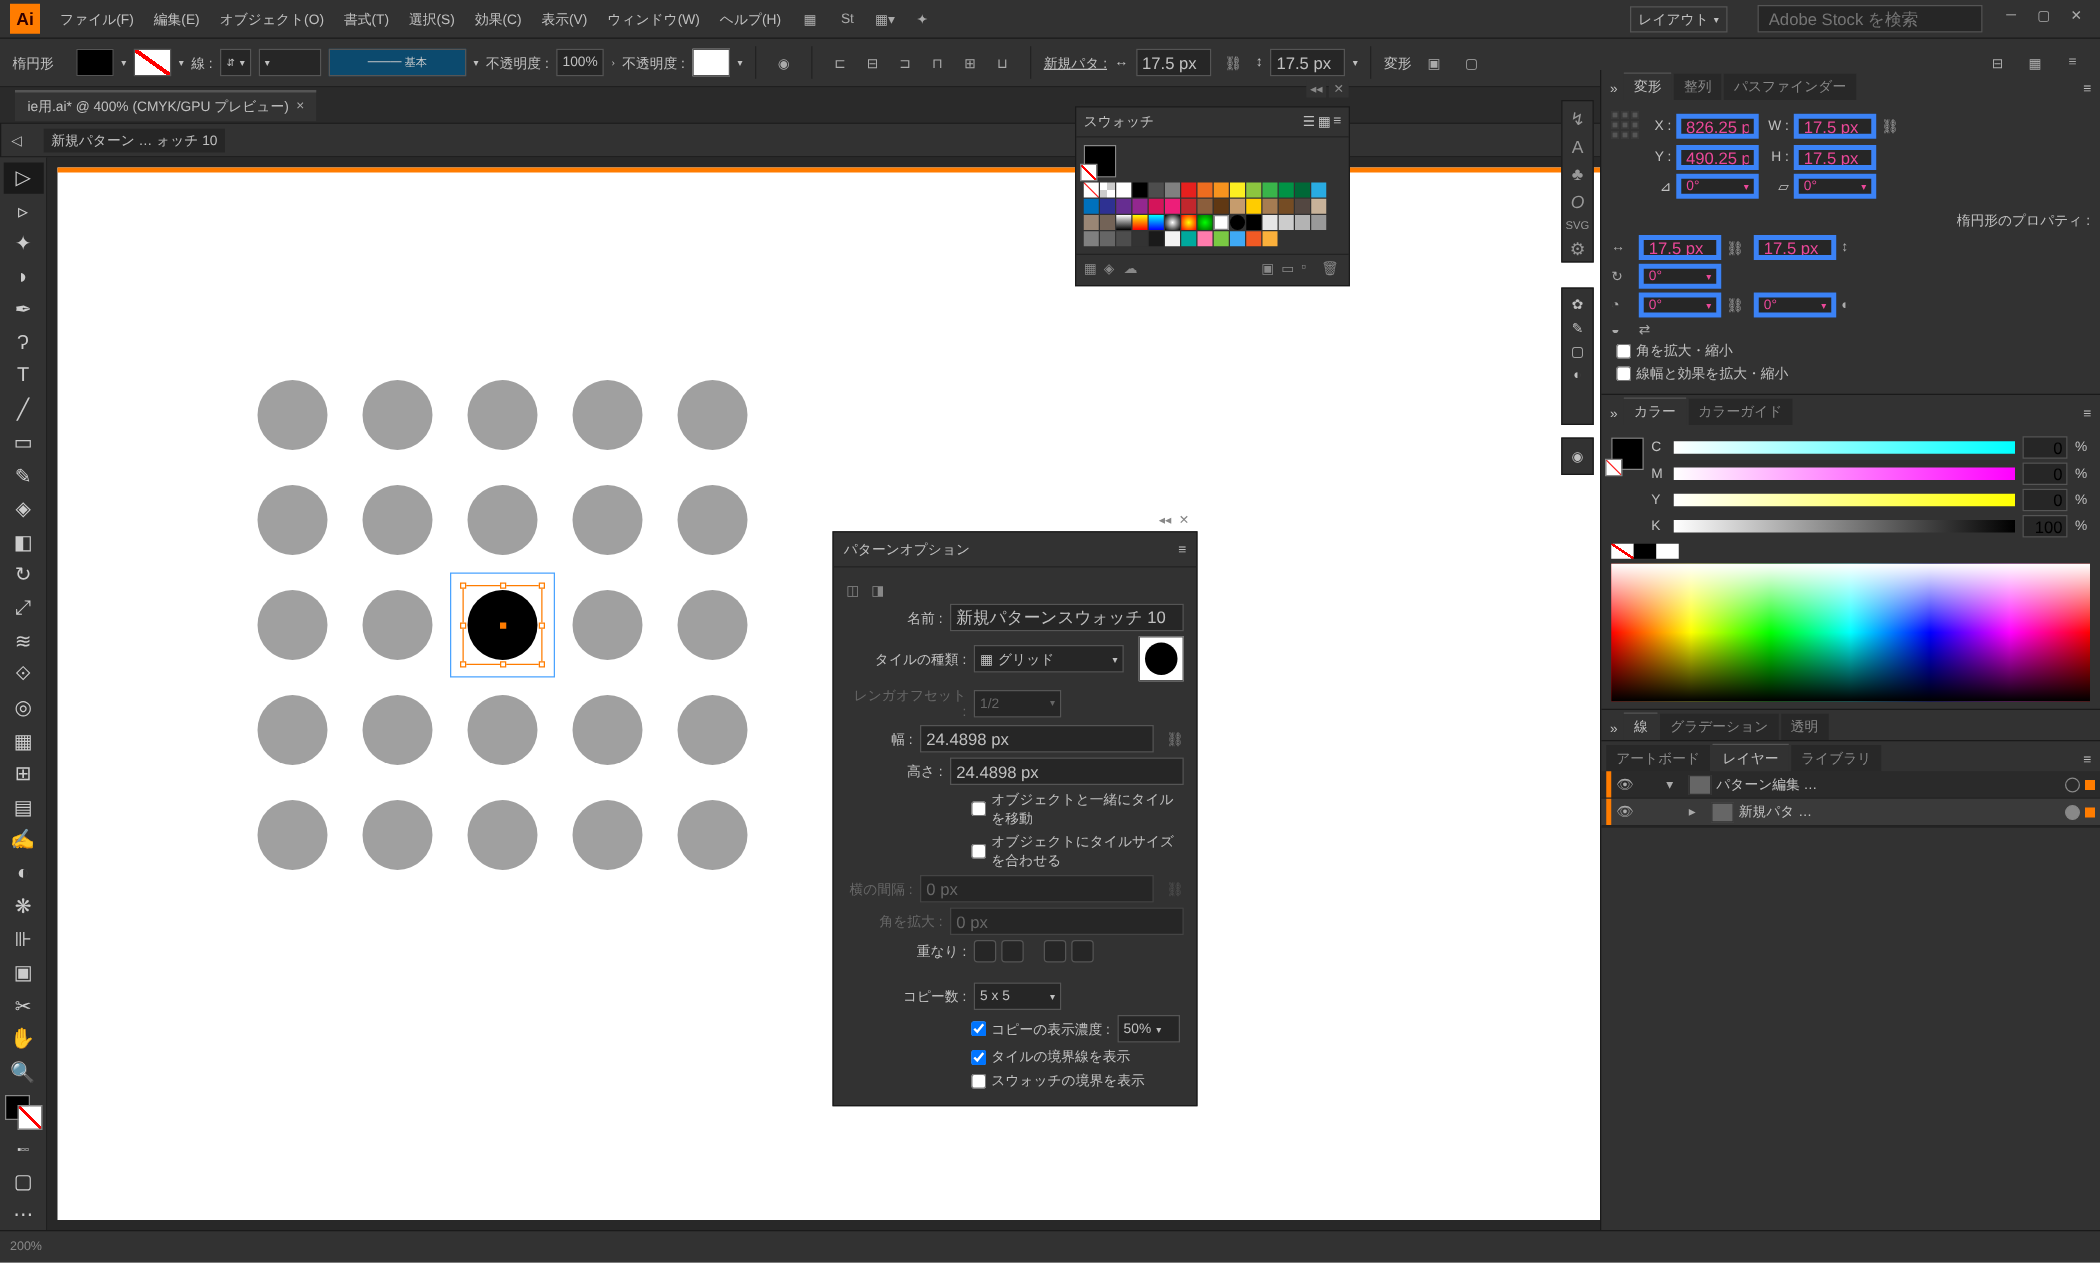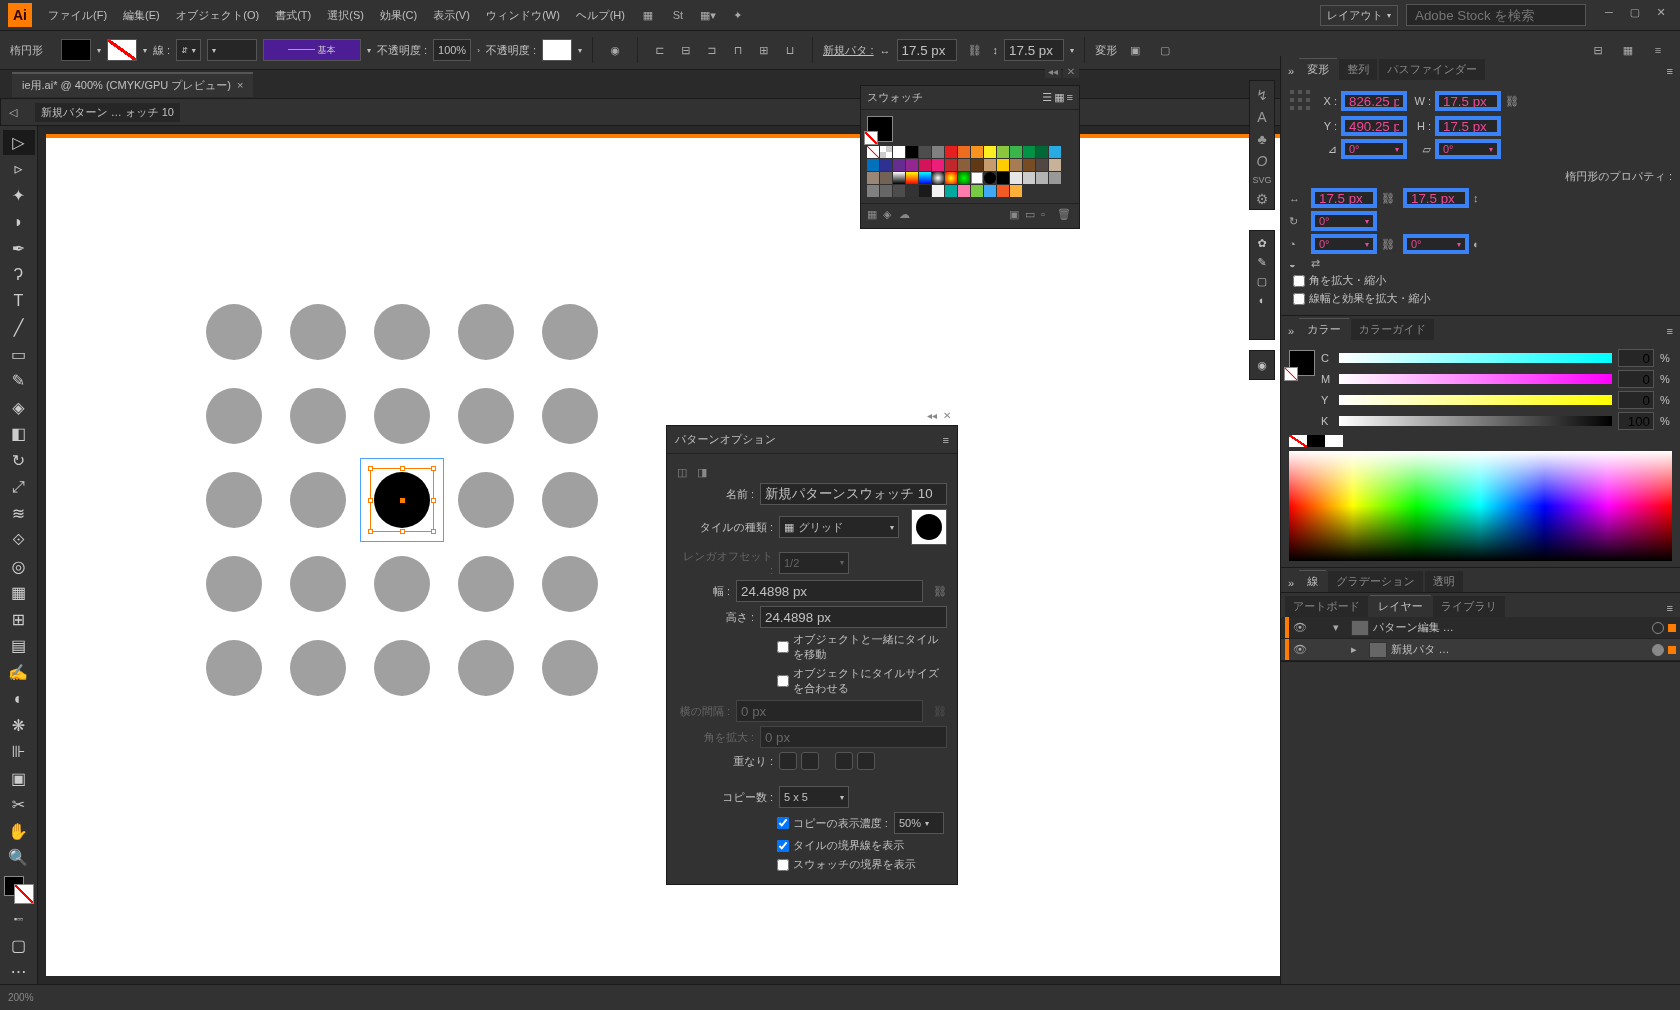--- a/index.html
+++ b/index.html
@@ -4,35 +4,35 @@
 <style>
 * { margin: 0; padding: 0; box-sizing: border-box; font-family: "Yu Gothic UI", "Meiryo", sans-serif; }
 body { background: #323232; color: #c0c0c0; font-size: 11px; width: 1680px; height: 1010px; overflow: hidden; position: relative; }
 
 
 .titlebar { height: 30px; background: #323232; display: flex; align-items: center; padding: 0 8px; }
 .titlebar .logo { width: 24px; height: 24px; background: #ff7c00; font-weight: bold; color: #330000; display: flex; align-items: center; justify-content: center; font-size: 14px; margin-right: 8px; }
 .titlebar .menu-item { padding: 4px 8px; cursor: pointer; color: #c0c0c0; }
 .titlebar .tb-spacer { flex: 1; }
 .titlebar .tb-icon { width: 26px; height: 26px; display: flex; align-items: center; justify-content: center; color: #aaa; margin: 0 2px; }
-.titlebar .layout-drop { padding: 2px 6px; border: 1px solid #555; margin-right: 8px; display: flex; align-items: center; gap: 4px; }
+.titlebar .layout-drop { padding: 2px 6px; border: 1px solid #555; margin-right: 24px; display: flex; align-items: center; gap: 4px; }
 .titlebar .search { background: #262626; border: 1px solid #555; color: #888; padding: 2px 8px; width: 180px; height: 22px; }
 .titlebar .win-btns { display: flex; gap: 4px; margin-left: 12px; }
 .titlebar .win-btn { width: 22px; height: 18px; color: #aaa; text-align: center; }
 
 
 .controlbar { height: 40px; background: #323232; border-top: 1px solid #1a1a1a; border-bottom: 1px solid #1a1a1a; display: flex; align-items: center; padding: 0 10px; gap: 6px; }
 .controlbar .shape-name { color: #c0c0c0; margin-right: 12px; }
 .controlbar .swatch { width: 30px; height: 22px; border: 1px solid #555; }
 .controlbar .black-sw { background: #000; }
 .controlbar .nostroke { background: linear-gradient(to top right, #fff 0%, #fff 45%, #f00 45%, #f00 55%, #fff 55%, #fff 100%); }
 .controlbar .sep { width: 1px; height: 26px; background: #222; margin: 0 4px; }
 .controlbar .label { color: #c0c0c0; }
 .controlbar .dd { background: #262626; border: 1px solid #555; padding: 2px 4px; color: #c0c0c0; display: flex; align-items: center; gap: 2px; height: 22px; }
-.controlbar .stroke-preview { width: 98px; height: 22px; background: #4c1d95; border: 1px solid #555; display: flex; align-items: center; justify-content: center; color: #ccc; font-size: 9px; }
+.controlbar .stroke-preview { width: 110px; height: 22px; background: #0c4a6e; border: 1px solid #555; display: flex; align-items: center; justify-content: center; color: #ccc; font-size: 9px; }
 .controlbar .cb-icon { width: 24px; height: 24px; display: flex; align-items: center; justify-content: center; color: #aaa; }
 .controlbar .shape-link { color: #c0c0c0; text-decoration: underline; cursor: pointer; }
 .controlbar .input-sm { background: #262626; border: 1px solid #555; color: #c0c0c0; padding: 2px 4px; width: 60px; height: 22px; }
 .controlbar .icon-strip { display: flex; gap: 2px; }
 
 
 .doctab-row { height: 28px; background: #2a2a2a; display: flex; align-items: center; padding-left: 12px; }
 .doctab { padding: 4px 10px; color: #c0c0c0; border-top: 2px solid #555; background: #333; display: flex; align-items: center; gap: 6px; }
 .doctab .close { color: #aaa; cursor: pointer; }
 

